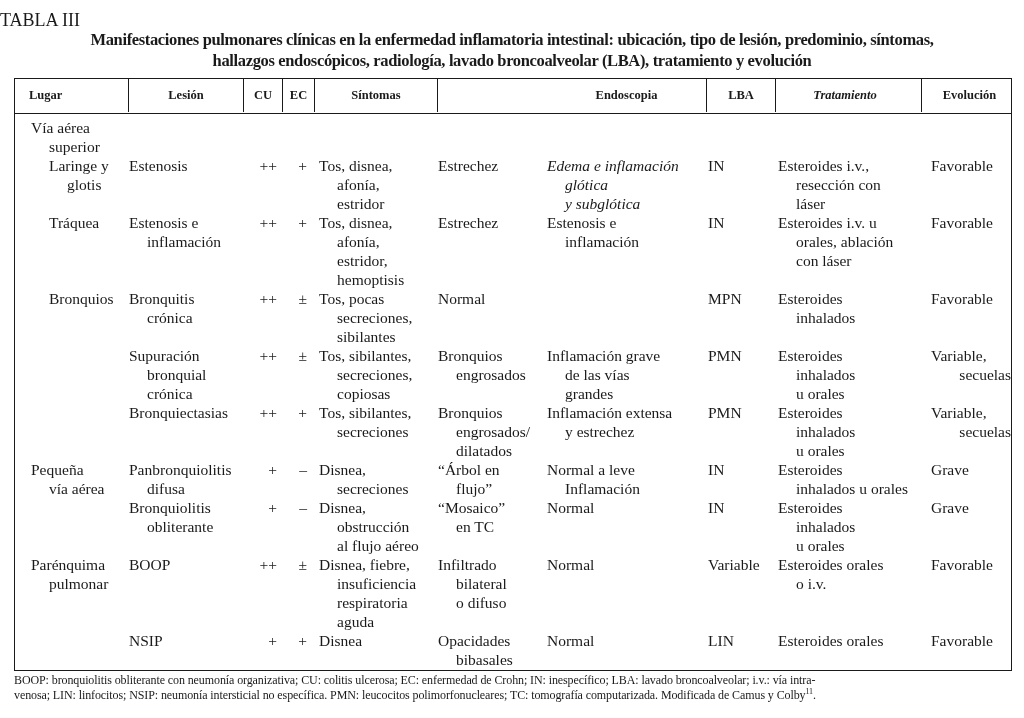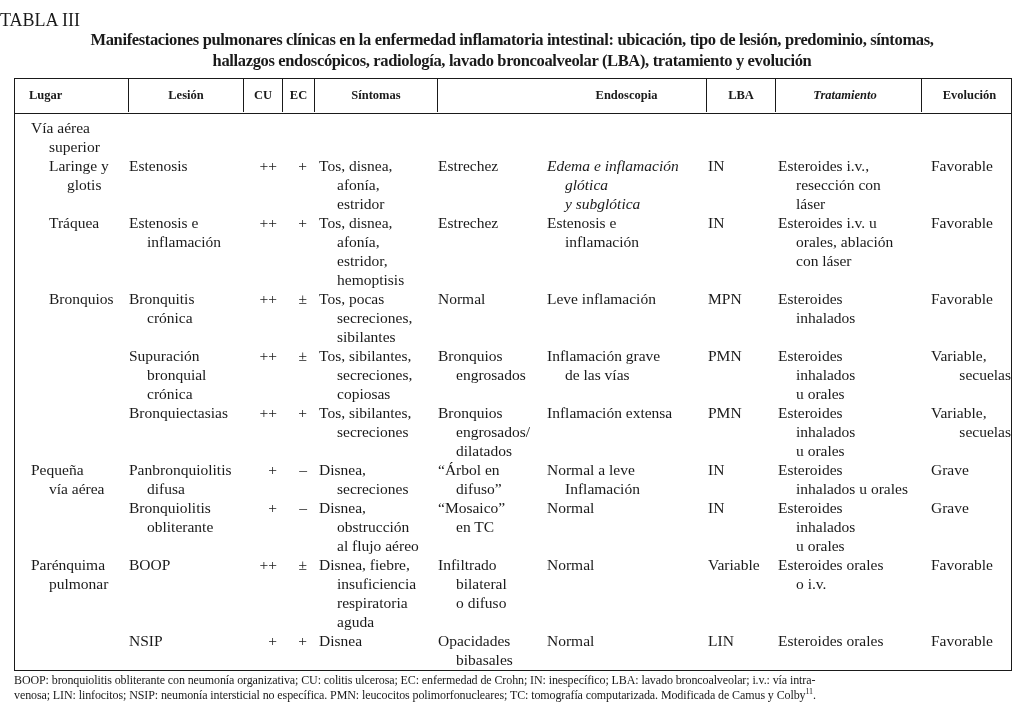--- a/index.html
+++ b/index.html
@@ -125,21 +125,20 @@
         <div class="cell right" style="left: 262px; top: 175px; width: 30px;">±</div>
         <div class="cell" style="left: 304px; top: 175px; width: 120px;">
           <span class="ln">Tos, pocas</span>
           <span class="ln ind">secreciones,</span>
           <span class="ln ind">sibilantes</span>
         </div>
         <div class="cell" style="left: 423px; top: 175px; width: 110px;">
           <span class="ln">Normal</span>
         </div>
         <div class="cell" style="left: 532px; top: 175px; width: 162px;">
-          <span class="ln">Leve inflamación</span>
         </div>
         <div class="cell" style="left: 693px; top: 175px; width: 70px;">MPN</div>
         <div class="cell" style="left: 763px; top: 175px; width: 153px;">
           <span class="ln">Esteroides</span>
           <span class="ln ind">inhalados</span>
         </div>
         <div class="cell" style="left: 916px; top: 175px; width: 80px;">
           <span class="ln">Favorable</span>
         </div>
       </div>
@@ -157,20 +156,21 @@
           <span class="ln ind">secreciones,</span>
           <span class="ln ind">copiosas</span>
         </div>
         <div class="cell" style="left: 423px; top: 232px; width: 110px;">
           <span class="ln">Bronquios</span>
           <span class="ln ind">engrosados</span>
         </div>
         <div class="cell" style="left: 532px; top: 232px; width: 162px;">
           <span class="ln">Inflamación grave</span>
           <span class="ln ind">de las vías</span>
+          <span class="ln ind">grandes</span>
         </div>
         <div class="cell" style="left: 693px; top: 232px; width: 70px;">PMN</div>
         <div class="cell" style="left: 763px; top: 232px; width: 153px;">
           <span class="ln">Esteroides</span>
           <span class="ln ind">inhalados</span>
           <span class="ln ind">u orales</span>
         </div>
         <div class="cell" style="left: 916px; top: 232px; width: 80px;">
           <span class="ln">Variable,</span>
           <span class="ln" style="text-align: right;">secuelas</span>
@@ -187,20 +187,21 @@
           <span class="ln">Tos, sibilantes,</span>
           <span class="ln ind">secreciones</span>
         </div>
         <div class="cell" style="left: 423px; top: 289px; width: 110px;">
           <span class="ln">Bronquios</span>
           <span class="ln ind">engrosados/</span>
           <span class="ln ind">dilatados</span>
         </div>
         <div class="cell" style="left: 532px; top: 289px; width: 162px;">
           <span class="ln">Inflamación extensa</span>
+          <span class="ln ind">y estrechez</span>
         </div>
         <div class="cell" style="left: 693px; top: 289px; width: 70px;">PMN</div>
         <div class="cell" style="left: 763px; top: 289px; width: 153px;">
           <span class="ln">Esteroides</span>
           <span class="ln ind">inhalados</span>
           <span class="ln ind">u orales</span>
         </div>
         <div class="cell" style="left: 916px; top: 289px; width: 80px;">
           <span class="ln">Variable,</span>
           <span class="ln" style="text-align: right;">secuelas</span>
@@ -216,21 +217,21 @@
           <span class="ln ind">difusa</span>
         </div>
         <div class="cell right" style="left: 232px; top: 346px; width: 30px;">+</div>
         <div class="cell right" style="left: 262px; top: 346px; width: 30px;">–</div>
         <div class="cell" style="left: 304px; top: 346px; width: 120px;">
           <span class="ln">Disnea,</span>
           <span class="ln ind">secreciones</span>
         </div>
         <div class="cell" style="left: 423px; top: 346px; width: 110px;">
           <span class="ln">“Árbol en</span>
-          <span class="ln ind">difuso”</span>
+          <span class="ln ind">flujo”</span>
         </div>
         <div class="cell" style="left: 532px; top: 346px; width: 162px;">
           <span class="ln">Normal a leve</span>
           <span class="ln ind">Inflamación</span>
         </div>
         <div class="cell" style="left: 693px; top: 346px; width: 70px;">IN</div>
         <div class="cell" style="left: 763px; top: 346px; width: 153px;">
           <span class="ln">Esteroides</span>
           <span class="ln ind">inhalados u orales</span>
         </div>

